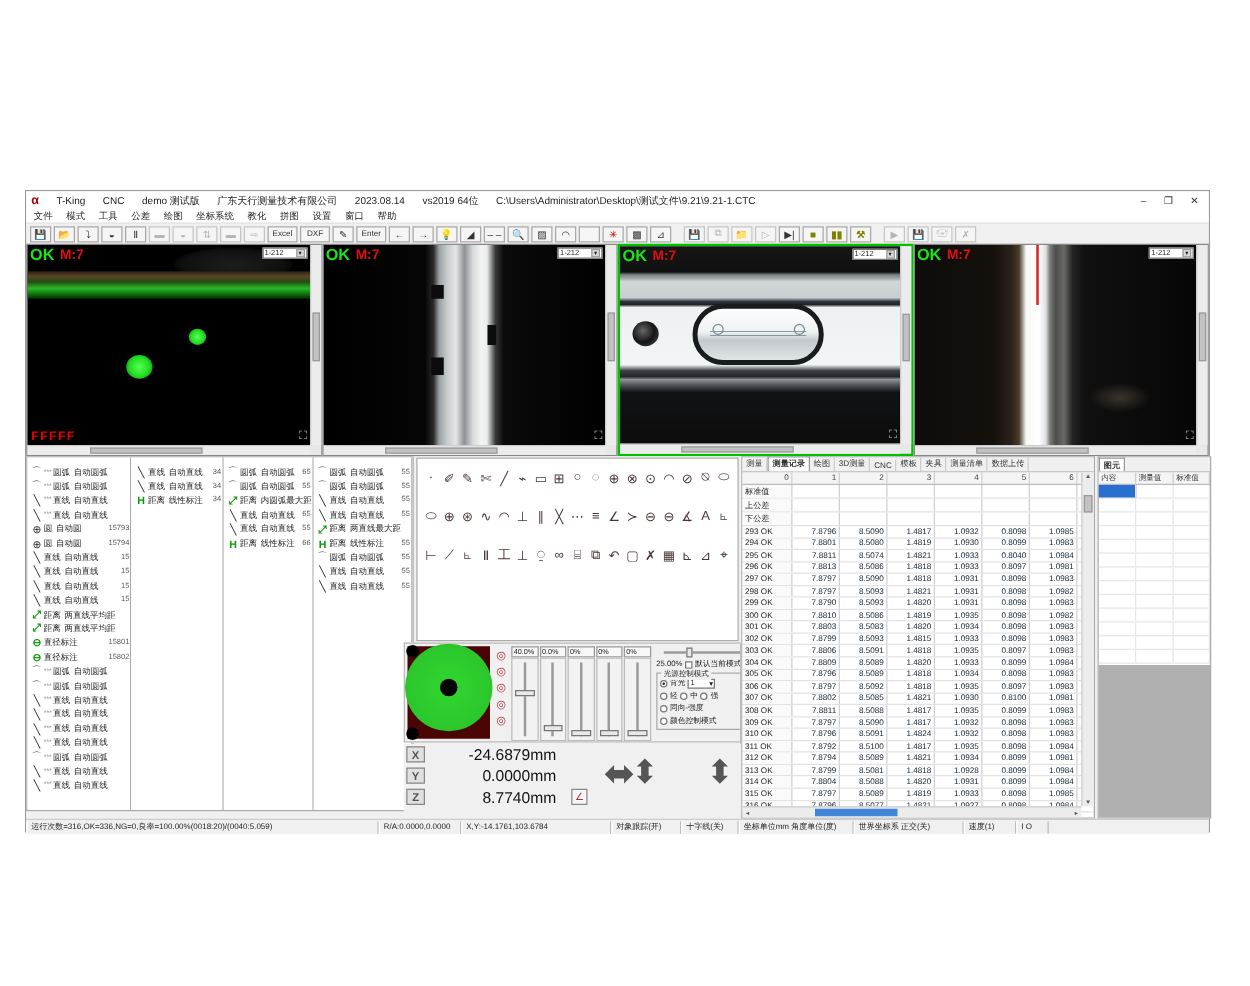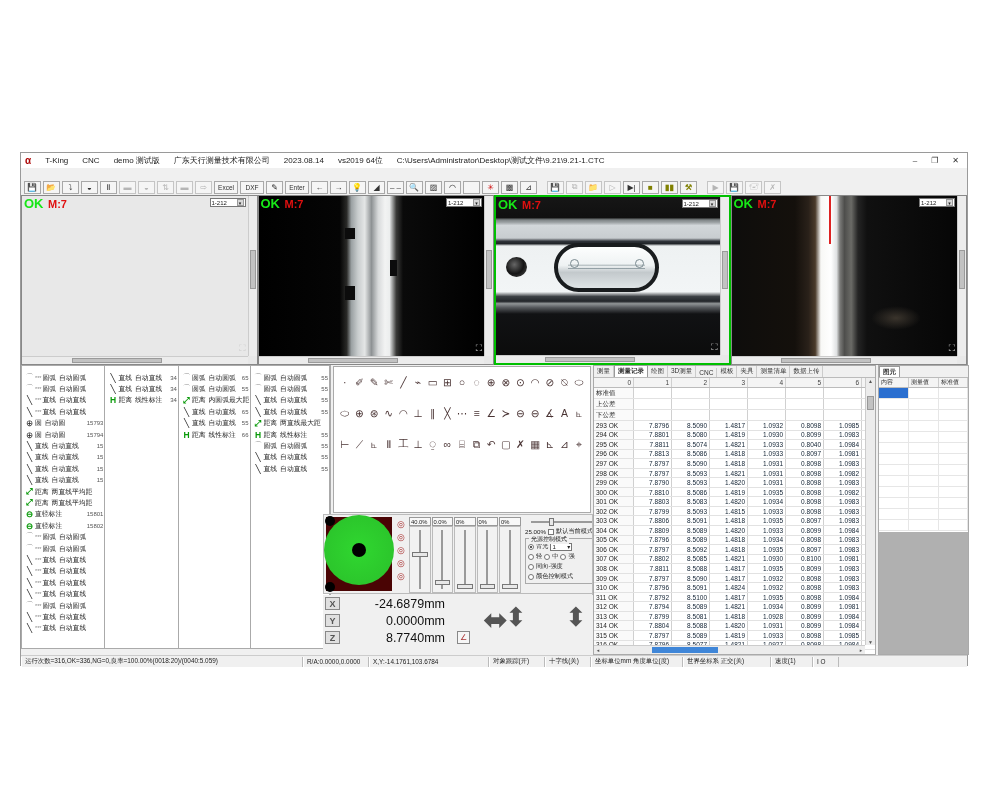--- a/index.html
+++ b/index.html
@@ -164,20 +164,33 @@
     <span>2023.08.14</span>
     <span>vs2019 64位</span>
     <span>C:\Users\Administrator\Desktop\测试文件\9.21\9.21-1.CTC</span>
     <span class="wbtns">
       <span>–</span>
       <span>❐</span>
       <span>✕</span>
     </span>
   </div>
 
+  <div class="menubar" id="menubar">
+      <span class="menu-item">文件</span>
+      <span class="menu-item">模式</span>
+      <span class="menu-item">工具</span>
+      <span class="menu-item">公差</span>
+      <span class="menu-item">绘图</span>
+      <span class="menu-item">坐标系统</span>
+      <span class="menu-item">教化</span>
+      <span class="menu-item">拼图</span>
+      <span class="menu-item">设置</span>
+      <span class="menu-item">窗口</span>
+      <span class="menu-item">帮助</span>
+    </div>
   <div class="toolbar" id="toolbar">
       <span class="tbtn">💾</span>
       <span class="tbtn">📂</span>
       <span class="tbtn">⤵</span>
       <span class="tbtn">◒</span>
       <span class="tbtn">Ⅱ</span>
       <span class="tbtn dis">▬</span>
       <span class="tbtn dis">◒</span>
       <span class="tbtn dis">⇅</span>
       <span class="tbtn dis">▬</span>
@@ -208,20 +221,27 @@
       <span class="tbtn olive">▮▮</span>
       <span class="tbtn olive">⚒</span>
       <span class="tsep"></span>
       <span class="tbtn dis">▶</span>
       <span class="tbtn dis">💾</span>
       <span class="tbtn dis">🖅</span>
       <span class="tbtn dis">✗</span>
     </div>
   <div class="camrow" id="camrow">
       <div class="cam">
+        <div class="cam-img art-green-dots">
+          <div class="blob"></div>
+          <div class="band"></div>
+          <div class="dot" style="left: 35%; top: 55%; width: 21px; height: 19px;"></div>
+          <div class="dot" style="left: 57%; top: 42%; width: 14px; height: 13px;"></div>
+          <div class="ftext">FFFFF</div>
+        </div>
         <span class="cam-ok">OK</span>
         <span class="cam-mode">M:7</span>
         <div class="cam-dd">
           <span>1-212</span>
           <span class="arr">▾</span>
         </div>
         <span class="cam-corner">⛶</span>
         <div class="vscroll">
           <div class="vthumb" style="top: 34%; height: 24%;"></div>
         </div>

